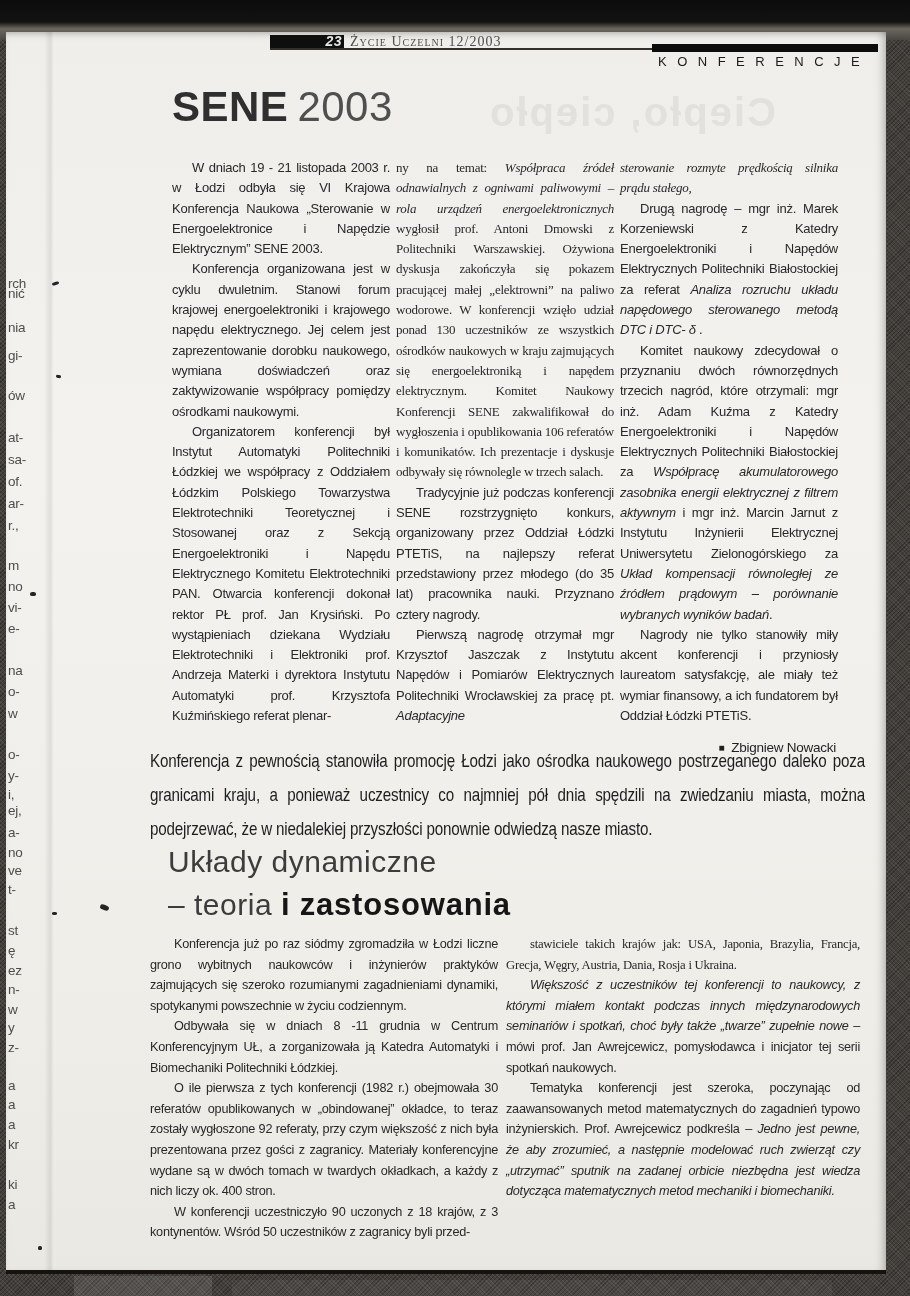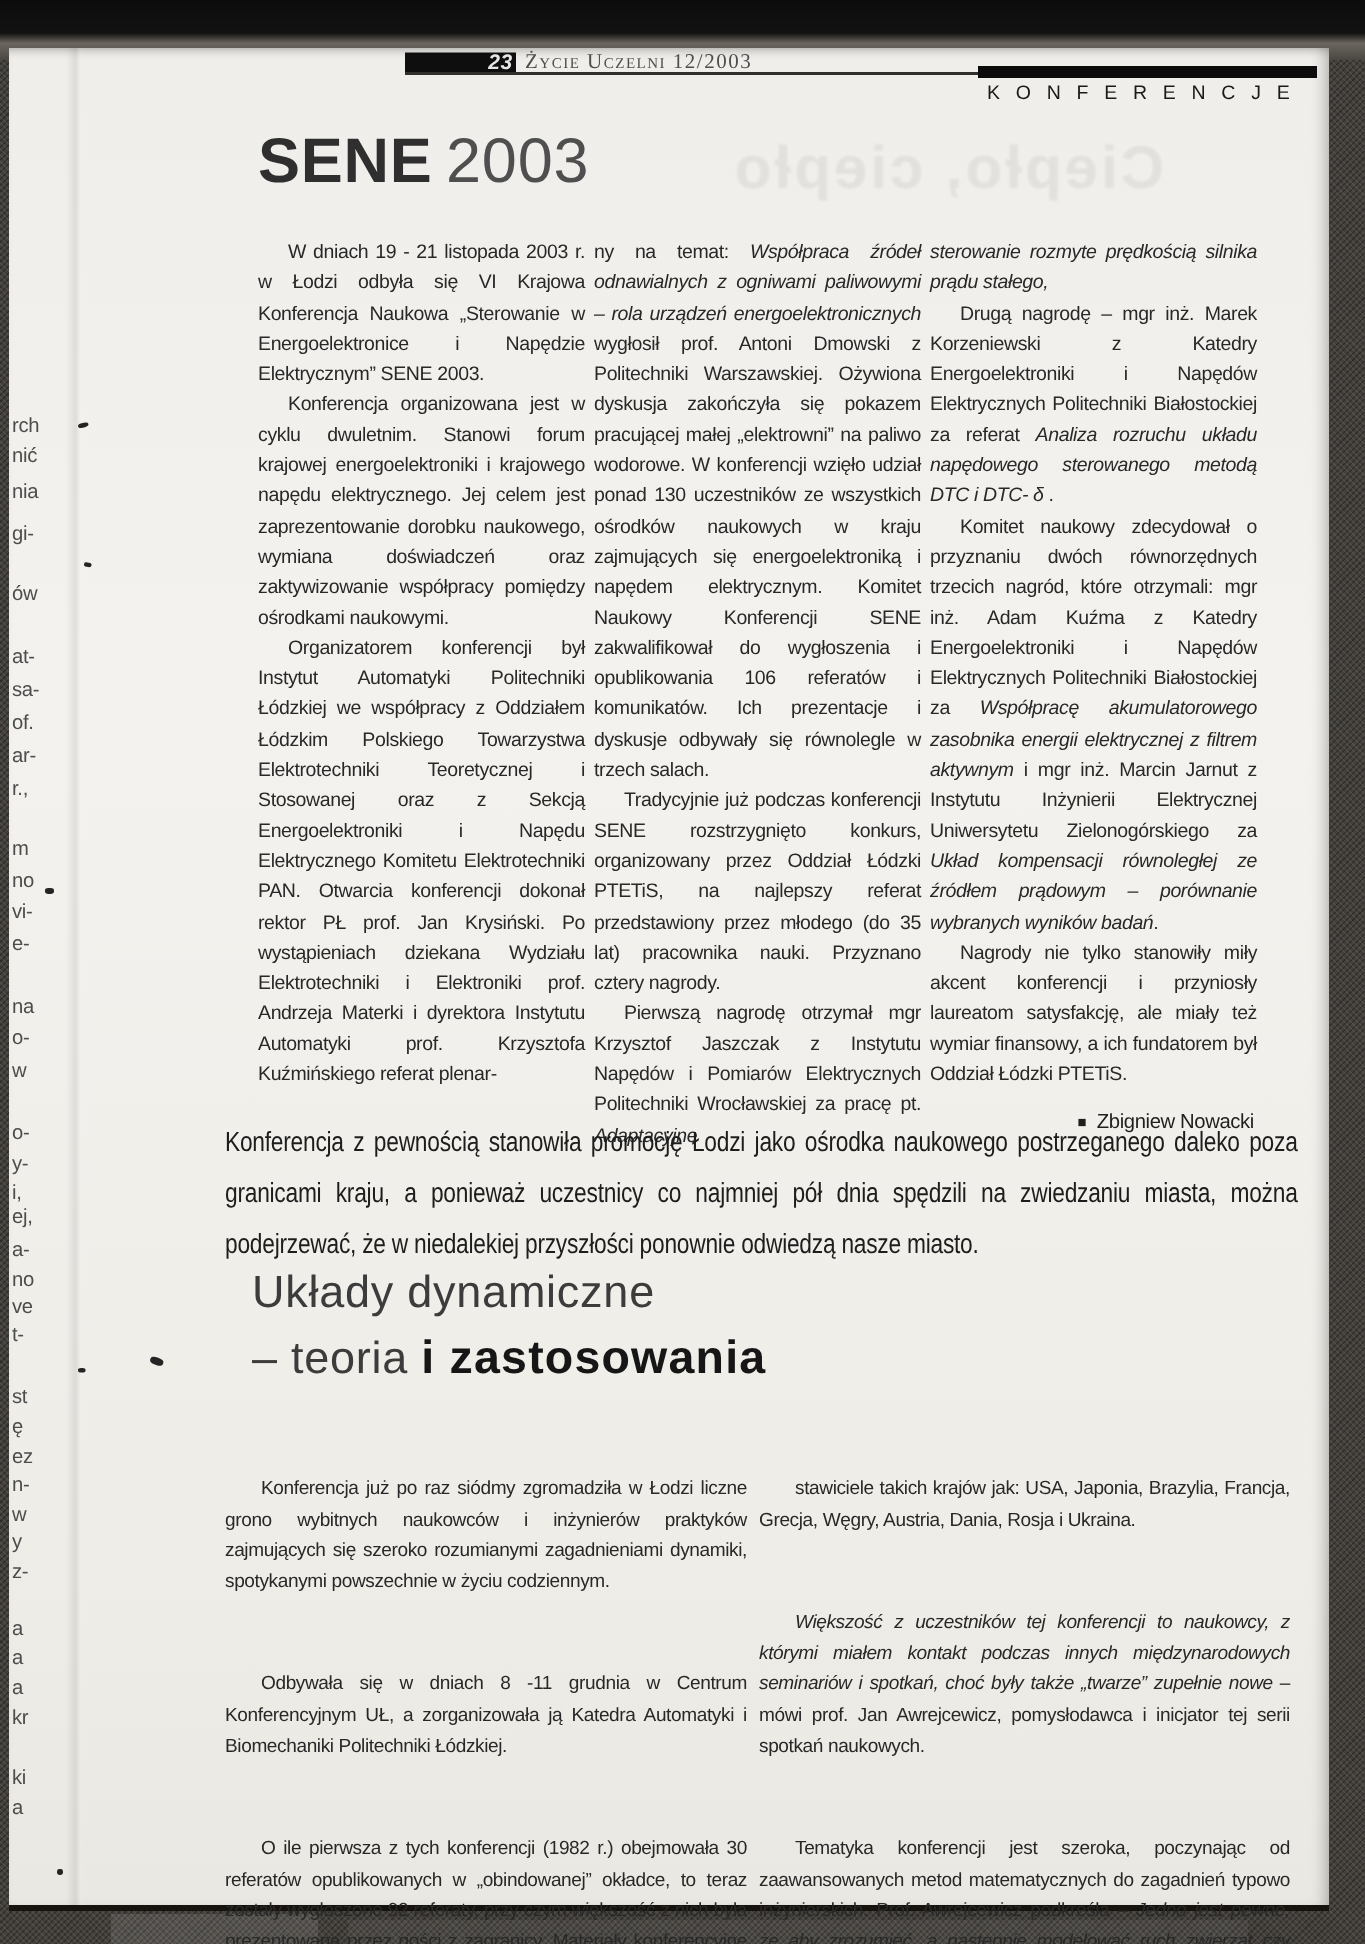--- a/index.html
+++ b/index.html
@@ -54,55 +54,55 @@
   .a1-title{position:absolute;left:166px;top:52px;margin:0;font-size:42px;line-height:46px;letter-spacing:0.5px;}
   .a1-title .t-bold{font-weight:700;color:#2f2f2f;}
   .a1-title .t-light{font-weight:400;color:#4f4f4f;margin-left:9px;}
   .a1-col{
     position:absolute;top:126px;width:218px;
     font-size:13px;line-height:20.3px;letter-spacing:-0.25px;
     text-align:justify;color:#282828;
   }
   #a1c1{left:166px;} #a1c2{left:390px;} #a1c3{left:614px;}
   .para{margin:0;text-indent:20px;}
-  .para.ni{text-indent:0;}
+  .para.ni{text-indent:0;font-family:Liberation Serif, serif;}
   .it{font-style:italic;}
   .sig{margin:12px 2px 0 0;text-align:right;font-size:13.5px;color:#1f1f1f;text-indent:0;}
   .sig .bullet{font-size:10px;margin-right:7px;position:relative;top:-1px;}
   
   .lead-wrap{position:absolute;left:144px;top:712px;width:716px;}
   .lead-inner{
     width:872px;transform:scaleX(0.82);transform-origin:0 0;
     font-size:18.5px;line-height:34px;color:#1d1d1d;letter-spacing:-0.2px;text-align:justify;
   }
   
   .a2-title{position:absolute;left:162px;top:808px;margin:0;font-size:30px;line-height:43px;font-weight:400;color:#3c3c3c;letter-spacing:0.5px;}
   .a2-title .line2-bold{font-weight:700;color:#161616;font-size:31px;letter-spacing:0.8px;}
   .a2-col{
     position:absolute;top:902px;
     font-size:12.7px;line-height:20.6px;letter-spacing:-0.25px;
     text-align:justify;color:#282828;
   }
   #a2c1{left:144px;width:348px;}
   #a2c2{left:500px;width:354px;}
-  .a2-col .para{text-indent:24px;margin-top:48px;}
+  .a2-col .para{text-indent:24px;}
   .a2-col .sig{margin-top:6px;}
 </style>
 </head>
 <body>
 
 <div class="top-band"></div>
 <div class="fabric-patch" style="left:74px;top:1276px;width:138px;height:20px;"></div>
 <div class="fabric-patch" style="left:232px;top:1280px;width:600px;height:16px;background:rgba(255,255,255,0.05);"></div>
 
 <div class="page">
   <div class="crease"></div>
   <div>
       <span class="frag" style="top: 244px;">rch</span>
-      <span class="frag" style="top: 264px;">nić</span>
+      <span class="frag" style="top: 254px;">nić</span>
       <span class="frag" style="top: 288px;">nia</span>
       <span class="frag" style="top: 316px;">gi-</span>
       <span class="frag" style="top: 356px;">ów</span>
       <span class="frag" style="top: 398px;">at-</span>
       <span class="frag" style="top: 420px;">sa-</span>
       <span class="frag" style="top: 442px;">of.</span>
       <span class="frag" style="top: 464px;">ar-</span>
       <span class="frag" style="top: 486px;">r.,</span>
       <span class="frag" style="top: 526px;">m</span>
       <span class="frag" style="top: 547px;">no</span>

